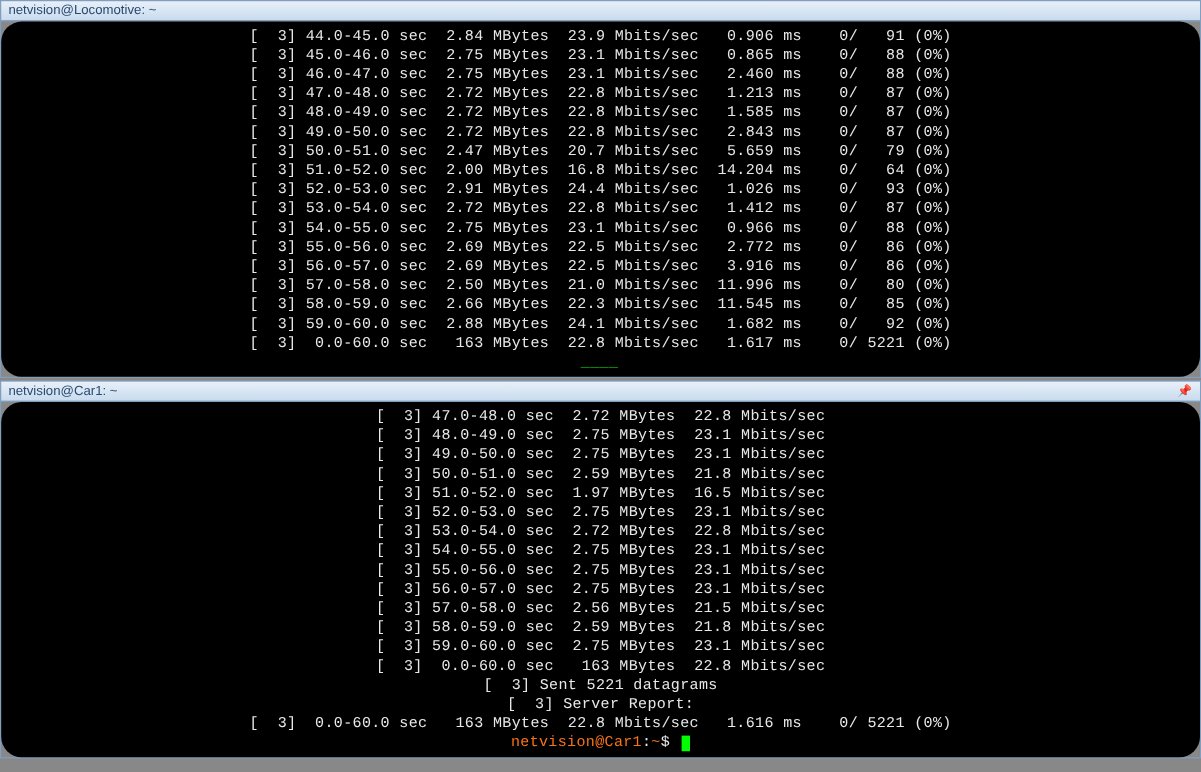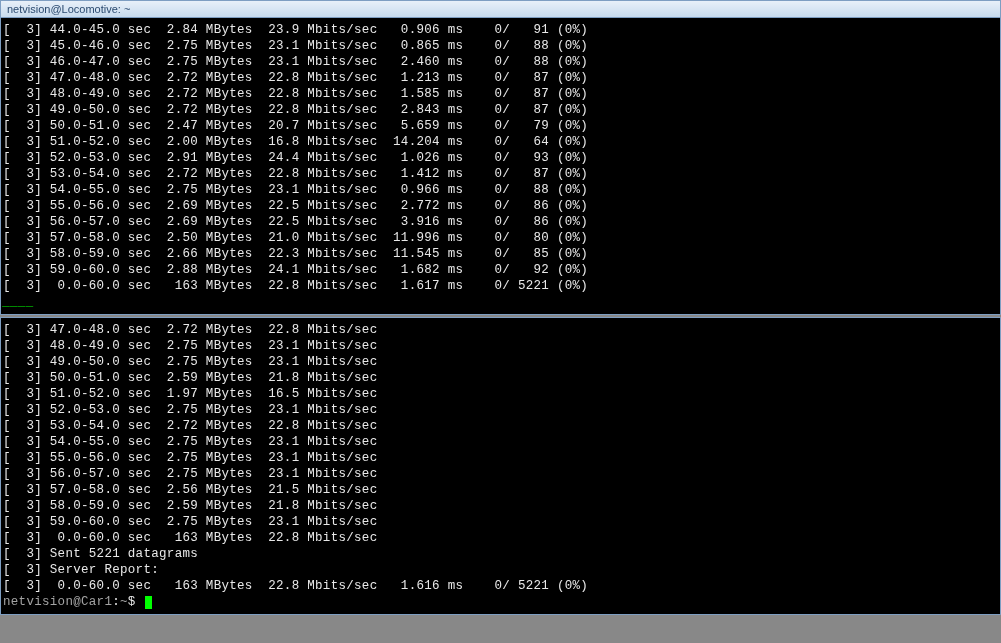--- a/index.html
+++ b/index.html
@@ -1,15 +1,15 @@
 <!DOCTYPE html>
 <html><head>
 <meta charset="utf-8">
 <style>
-  * { margin:0; padding:0; box-sizing:border-box; }
+  * { margin:0; padding:0; box-sizing:border-box;text-align:center; }
   body {
     background:#888;
     font-family:"Consolas","Courier New",monospace;
     font-size:12.5px;
     width:1001px;
     height:643px;
     overflow:hidden;
   }
   .pane { border:1px solid #7e9ec2; margin-bottom:2px; }
   .titlebar {
@@ -24,38 +24,43 @@
     border-bottom:1px solid #7e9ec2;
   }
   .pin { color:#345; font-size:10px; }
   .term {
     background:#000;
     color:#e8e8e8;
     padding:4px 2px;
     white-space:pre;
     line-height:16px;
     letter-spacing:0.3px;
+    border-radius:17px;
   }
   .term .row { display:block; }
   .green { color:#00ff00;font-style:italic; }
-  .yellow { color:#a3a3a3; }
+  .yellow { color:#f97316; }
   .cursor {
     display:inline-block;
     width:7px; height:13px;
     background:#00ff00;
     vertical-align:text-bottom;
     margin-left:2px;
   }
 </style>
 </head>
 <body>
 
 <div class="pane">
   <div class="titlebar">
     <span>netvision@Locomotive: ~</span>
     <span class="pin"></span>
   </div>
   <div class="term" id="term1"><span class="row">[  3] 44.0-45.0 sec  2.84 MBytes  23.9 Mbits/sec   0.906 ms    0/   91 (0%)</span><span class="row">[  3] 45.0-46.0 sec  2.75 MBytes  23.1 Mbits/sec   0.865 ms    0/   88 (0%)</span><span class="row">[  3] 46.0-47.0 sec  2.75 MBytes  23.1 Mbits/sec   2.460 ms    0/   88 (0%)</span><span class="row">[  3] 47.0-48.0 sec  2.72 MBytes  22.8 Mbits/sec   1.213 ms    0/   87 (0%)</span><span class="row">[  3] 48.0-49.0 sec  2.72 MBytes  22.8 Mbits/sec   1.585 ms    0/   87 (0%)</span><span class="row">[  3] 49.0-50.0 sec  2.72 MBytes  22.8 Mbits/sec   2.843 ms    0/   87 (0%)</span><span class="row">[  3] 50.0-51.0 sec  2.47 MBytes  20.7 Mbits/sec   5.659 ms    0/   79 (0%)</span><span class="row">[  3] 51.0-52.0 sec  2.00 MBytes  16.8 Mbits/sec  14.204 ms    0/   64 (0%)</span><span class="row">[  3] 52.0-53.0 sec  2.91 MBytes  24.4 Mbits/sec   1.026 ms    0/   93 (0%)</span><span class="row">[  3] 53.0-54.0 sec  2.72 MBytes  22.8 Mbits/sec   1.412 ms    0/   87 (0%)</span><span class="row">[  3] 54.0-55.0 sec  2.75 MBytes  23.1 Mbits/sec   0.966 ms    0/   88 (0%)</span><span class="row">[  3] 55.0-56.0 sec  2.69 MBytes  22.5 Mbits/sec   2.772 ms    0/   86 (0%)</span><span class="row">[  3] 56.0-57.0 sec  2.69 MBytes  22.5 Mbits/sec   3.916 ms    0/   86 (0%)</span><span class="row">[  3] 57.0-58.0 sec  2.50 MBytes  21.0 Mbits/sec  11.996 ms    0/   80 (0%)</span><span class="row">[  3] 58.0-59.0 sec  2.66 MBytes  22.3 Mbits/sec  11.545 ms    0/   85 (0%)</span><span class="row">[  3] 59.0-60.0 sec  2.88 MBytes  24.1 Mbits/sec   1.682 ms    0/   92 (0%)</span><span class="row">[  3]  0.0-60.0 sec   163 MBytes  22.8 Mbits/sec   1.617 ms    0/ 5221 (0%)</span><span class="row"><span class="green">____</span></span></div>
 </div>
 
 <div class="pane">
+  <div class="titlebar">
+    <span>netvision@Car1: ~</span>
+    <span class="pin">📌</span>
+  </div>
   <div class="term" id="term2"><span class="row">[  3] 47.0-48.0 sec  2.72 MBytes  22.8 Mbits/sec</span><span class="row">[  3] 48.0-49.0 sec  2.75 MBytes  23.1 Mbits/sec</span><span class="row">[  3] 49.0-50.0 sec  2.75 MBytes  23.1 Mbits/sec</span><span class="row">[  3] 50.0-51.0 sec  2.59 MBytes  21.8 Mbits/sec</span><span class="row">[  3] 51.0-52.0 sec  1.97 MBytes  16.5 Mbits/sec</span><span class="row">[  3] 52.0-53.0 sec  2.75 MBytes  23.1 Mbits/sec</span><span class="row">[  3] 53.0-54.0 sec  2.72 MBytes  22.8 Mbits/sec</span><span class="row">[  3] 54.0-55.0 sec  2.75 MBytes  23.1 Mbits/sec</span><span class="row">[  3] 55.0-56.0 sec  2.75 MBytes  23.1 Mbits/sec</span><span class="row">[  3] 56.0-57.0 sec  2.75 MBytes  23.1 Mbits/sec</span><span class="row">[  3] 57.0-58.0 sec  2.56 MBytes  21.5 Mbits/sec</span><span class="row">[  3] 58.0-59.0 sec  2.59 MBytes  21.8 Mbits/sec</span><span class="row">[  3] 59.0-60.0 sec  2.75 MBytes  23.1 Mbits/sec</span><span class="row">[  3]  0.0-60.0 sec   163 MBytes  22.8 Mbits/sec</span><span class="row">[  3] Sent 5221 datagrams</span><span class="row">[  3] Server Report:</span><span class="row">[  3]  0.0-60.0 sec   163 MBytes  22.8 Mbits/sec   1.616 ms    0/ 5221 (0%)</span><span class="row"><span class="yellow">netvision@Car1</span><span>:</span><span class="yellow">~</span><span>$ </span><span class="cursor"></span></span></div>
 </div>
 
 </body></html>

